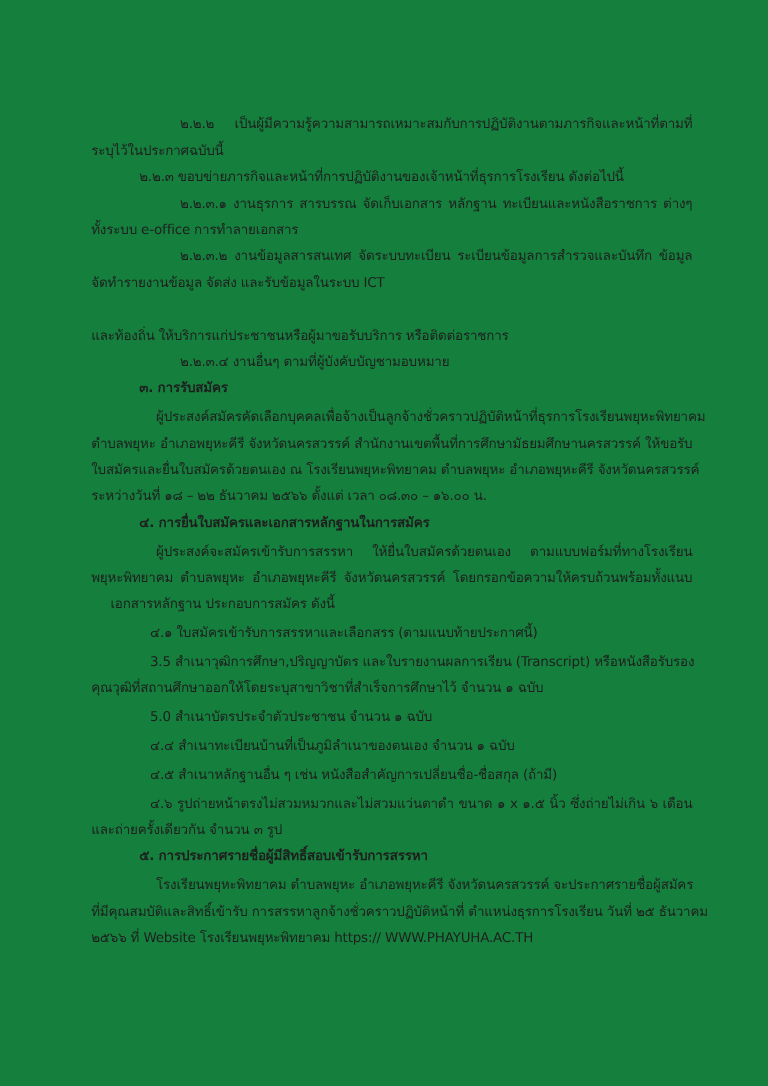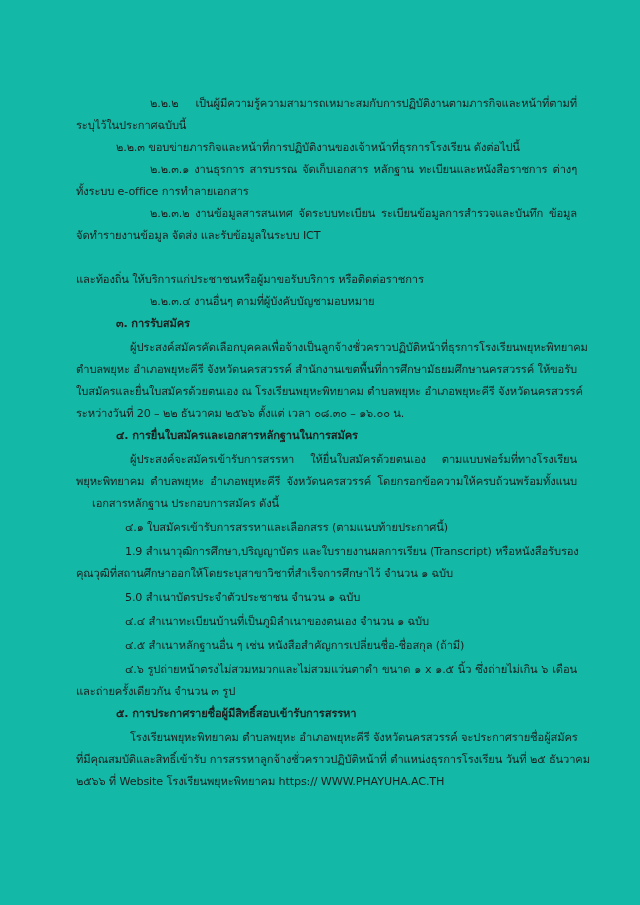--- a/index.html
+++ b/index.html
@@ -1,18 +1,18 @@
 <!DOCTYPE html>
 <html><head>
 <meta charset="utf-8">
 <style>
   html, body { margin: 0; padding: 0; background: #ffffff; }
   body { width: 640px; height: 905px; overflow: hidden; position: relative; }
   .page {
-    position: absolute; left: 0; top: 0; width: 640px; height: 905px; background: #14b8a6;
+    position: absolute; left: 0; top: 0; width: 640px; height: 905px; background: #15803d;
     font-family: "DejaVu Sans", "Liberation Sans", sans-serif; color: #1e1e1e;
     font-size: 11.2px;
   }
   .line {
     position: absolute; white-space: nowrap; line-height: 16px; letter-spacing: -0.15px;
   }
   .bold { font-weight: bold; }
   .justify { text-align: justify; text-align-last: justify; width: 501px; }
 </style>
 </head>
@@ -25,27 +25,27 @@
     <div class="line justify" style="left: 150px; top: 162px; width: 427px;">๒.๒.๓.๑ งานธุรการ สารบรรณ จัดเก็บเอกสาร หลักฐาน ทะเบียนและหนังสือราชการ ต่างๆ</div>
     <div class="line" style="left: 76px; top: 184px;">ทั้งระบบ e-office การทำลายเอกสาร</div>
     <div class="line justify" style="left: 150px; top: 206px; width: 427px;">๒.๒.๓.๒ งานข้อมูลสารสนเทศ จัดระบบทะเบียน ระเบียนข้อมูลการสำรวจและบันทึก ข้อมูล</div>
     <div class="line" style="left: 76px; top: 228px;">จัดทำรายงานข้อมูล จัดส่ง และรับข้อมูลในระบบ ICT</div>
     <div class="line" style="left: 76px; top: 272px;">และท้องถิ่น ให้บริการแก่ประชาชนหรือผู้มาขอรับบริการ หรือติดต่อราชการ</div>
     <div class="line" style="left: 150px; top: 294px;">๒.๒.๓.๔ งานอื่นๆ ตามที่ผู้บังคับบัญชามอบหมาย</div>
     <div class="line bold" style="left: 116px; top: 316px;">๓. การรับสมัคร</div>
     <div class="line justify" style="left: 130px; top: 340px; width: 447px;">ผู้ประสงค์สมัครคัดเลือกบุคคลเพื่อจ้างเป็นลูกจ้างชั่วคราวปฏิบัติหน้าที่ธุรการโรงเรียนพยุหะพิทยาคม</div>
     <div class="line justify" style="left: 76px; top: 362px; width: 501px;">ตำบลพยุหะ อำเภอพยุหะคีรี จังหวัดนครสวรรค์ สำนักงานเขตพื้นที่การศึกษามัธยมศึกษานครสวรรค์ ให้ขอรับ</div>
     <div class="line justify" style="left: 76px; top: 384px; width: 501px;">ใบสมัครและยื่นใบสมัครด้วยตนเอง ณ โรงเรียนพยุหะพิทยาคม ตำบลพยุหะ อำเภอพยุหะคีรี จังหวัดนครสวรรค์</div>
-    <div class="line" style="left: 76px; top: 406px;">ระหว่างวันที่ 20 – ๒๒ ธันวาคม ๒๕๖๖ ตั้งแต่ เวลา ๐๘.๓๐ – ๑๖.๐๐ น.</div>
+    <div class="line" style="left: 76px; top: 406px;">ระหว่างวันที่ ๑๘ – ๒๒ ธันวาคม ๒๕๖๖ ตั้งแต่ เวลา ๐๘.๓๐ – ๑๖.๐๐ น.</div>
     <div class="line bold" style="left: 116px; top: 428px;">๔. การยื่นใบสมัครและเอกสารหลักฐานในการสมัคร</div>
     <div class="line justify" style="left: 130px; top: 452px; width: 447px;">ผู้ประสงค์จะสมัครเข้ารับการสรรหา ให้ยื่นใบสมัครด้วยตนเอง ตามแบบฟอร์มที่ทางโรงเรียน</div>
     <div class="line justify" style="left: 76px; top: 474px; width: 501px;">พยุหะพิทยาคม ตำบลพยุหะ อำเภอพยุหะคีรี จังหวัดนครสวรรค์ โดยกรอกข้อความให้ครบถ้วนพร้อมทั้งแนบ</div>
     <div class="line" style="left: 76px; top: 496px; margin-left: 16px;">เอกสารหลักฐาน ประกอบการสมัคร ดังนี้</div>
     <div class="line" style="left: 125px; top: 520px;">๔.๑ ใบสมัครเข้ารับการสรรหาและเลือกสรร (ตามแนบท้ายประกาศนี้)</div>
-    <div class="line justify" style="left: 125px; top: 544px; width: 452px;">1.9 สำเนาวุฒิการศึกษา,ปริญญาบัตร และใบรายงานผลการเรียน (Transcript) หรือหนังสือรับรอง</div>
+    <div class="line justify" style="left: 125px; top: 544px; width: 452px;">3.5 สำเนาวุฒิการศึกษา,ปริญญาบัตร และใบรายงานผลการเรียน (Transcript) หรือหนังสือรับรอง</div>
     <div class="line" style="left: 76px; top: 566px;">คุณวุฒิที่สถานศึกษาออกให้โดยระบุสาขาวิชาที่สำเร็จการศึกษาไว้ จำนวน ๑ ฉบับ</div>
     <div class="line" style="left: 125px; top: 590px;">5.0 สำเนาบัตรประจำตัวประชาชน จำนวน ๑ ฉบับ</div>
     <div class="line" style="left: 125px; top: 614px;">๔.๔ สำเนาทะเบียนบ้านที่เป็นภูมิลำเนาของตนเอง จำนวน ๑ ฉบับ</div>
     <div class="line" style="left: 125px; top: 638px;">๔.๕ สำเนาหลักฐานอื่น ๆ เช่น หนังสือสำคัญการเปลี่ยนชื่อ-ชื่อสกุล (ถ้ามี)</div>
     <div class="line justify" style="left: 125px; top: 662px; width: 452px;">๔.๖ รูปถ่ายหน้าตรงไม่สวมหมวกและไม่สวมแว่นตาดำ ขนาด ๑ x ๑.๕ นิ้ว ซึ่งถ่ายไม่เกิน ๖ เดือน</div>
     <div class="line" style="left: 76px; top: 684px;">และถ่ายครั้งเดียวกัน จำนวน ๓ รูป</div>
     <div class="line bold" style="left: 116px; top: 706px;">๕. การประกาศรายชื่อผู้มีสิทธิ์สอบเข้ารับการสรรหา</div>
     <div class="line justify" style="left: 130px; top: 730px; width: 447px;">โรงเรียนพยุหะพิทยาคม ตำบลพยุหะ อำเภอพยุหะคีรี จังหวัดนครสวรรค์ จะประกาศรายชื่อผู้สมัคร</div>
     <div class="line justify" style="left: 76px; top: 752px; width: 501px;">ที่มีคุณสมบัติและสิทธิ์เข้ารับ การสรรหาลูกจ้างชั่วคราวปฏิบัติหน้าที่ ตำแหน่งธุรการโรงเรียน วันที่ ๒๕ ธันวาคม</div>
     <div class="line" style="left: 76px; top: 774px;">๒๕๖๖ ที่ Website โรงเรียนพยุหะพิทยาคม https:// WWW.PHAYUHA.AC.TH</div>

